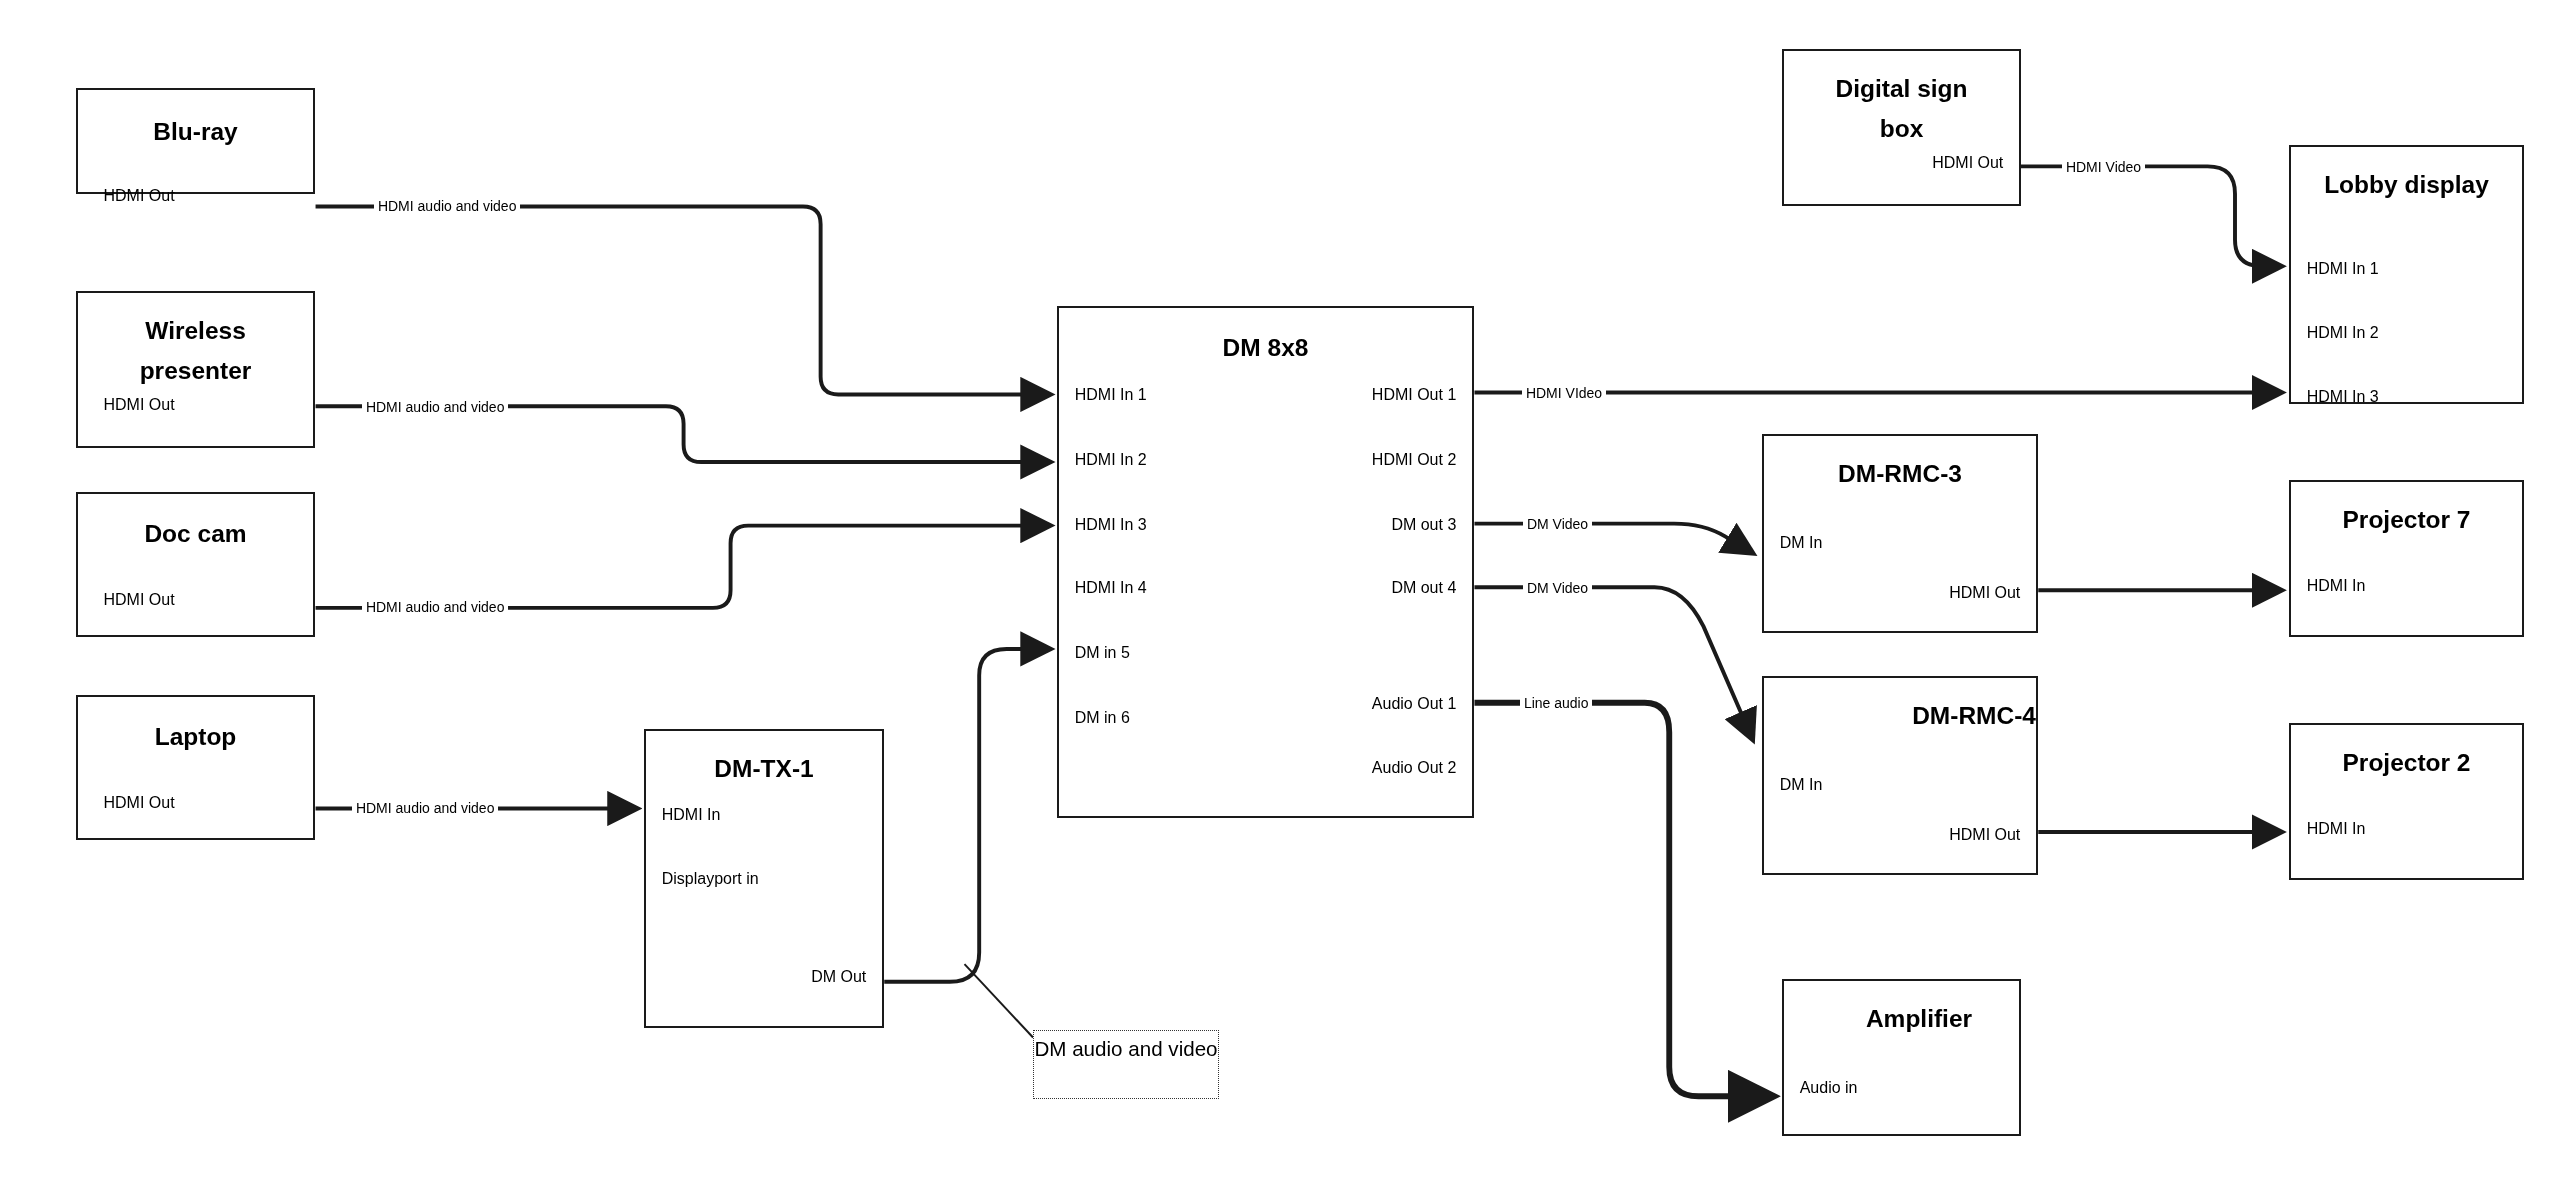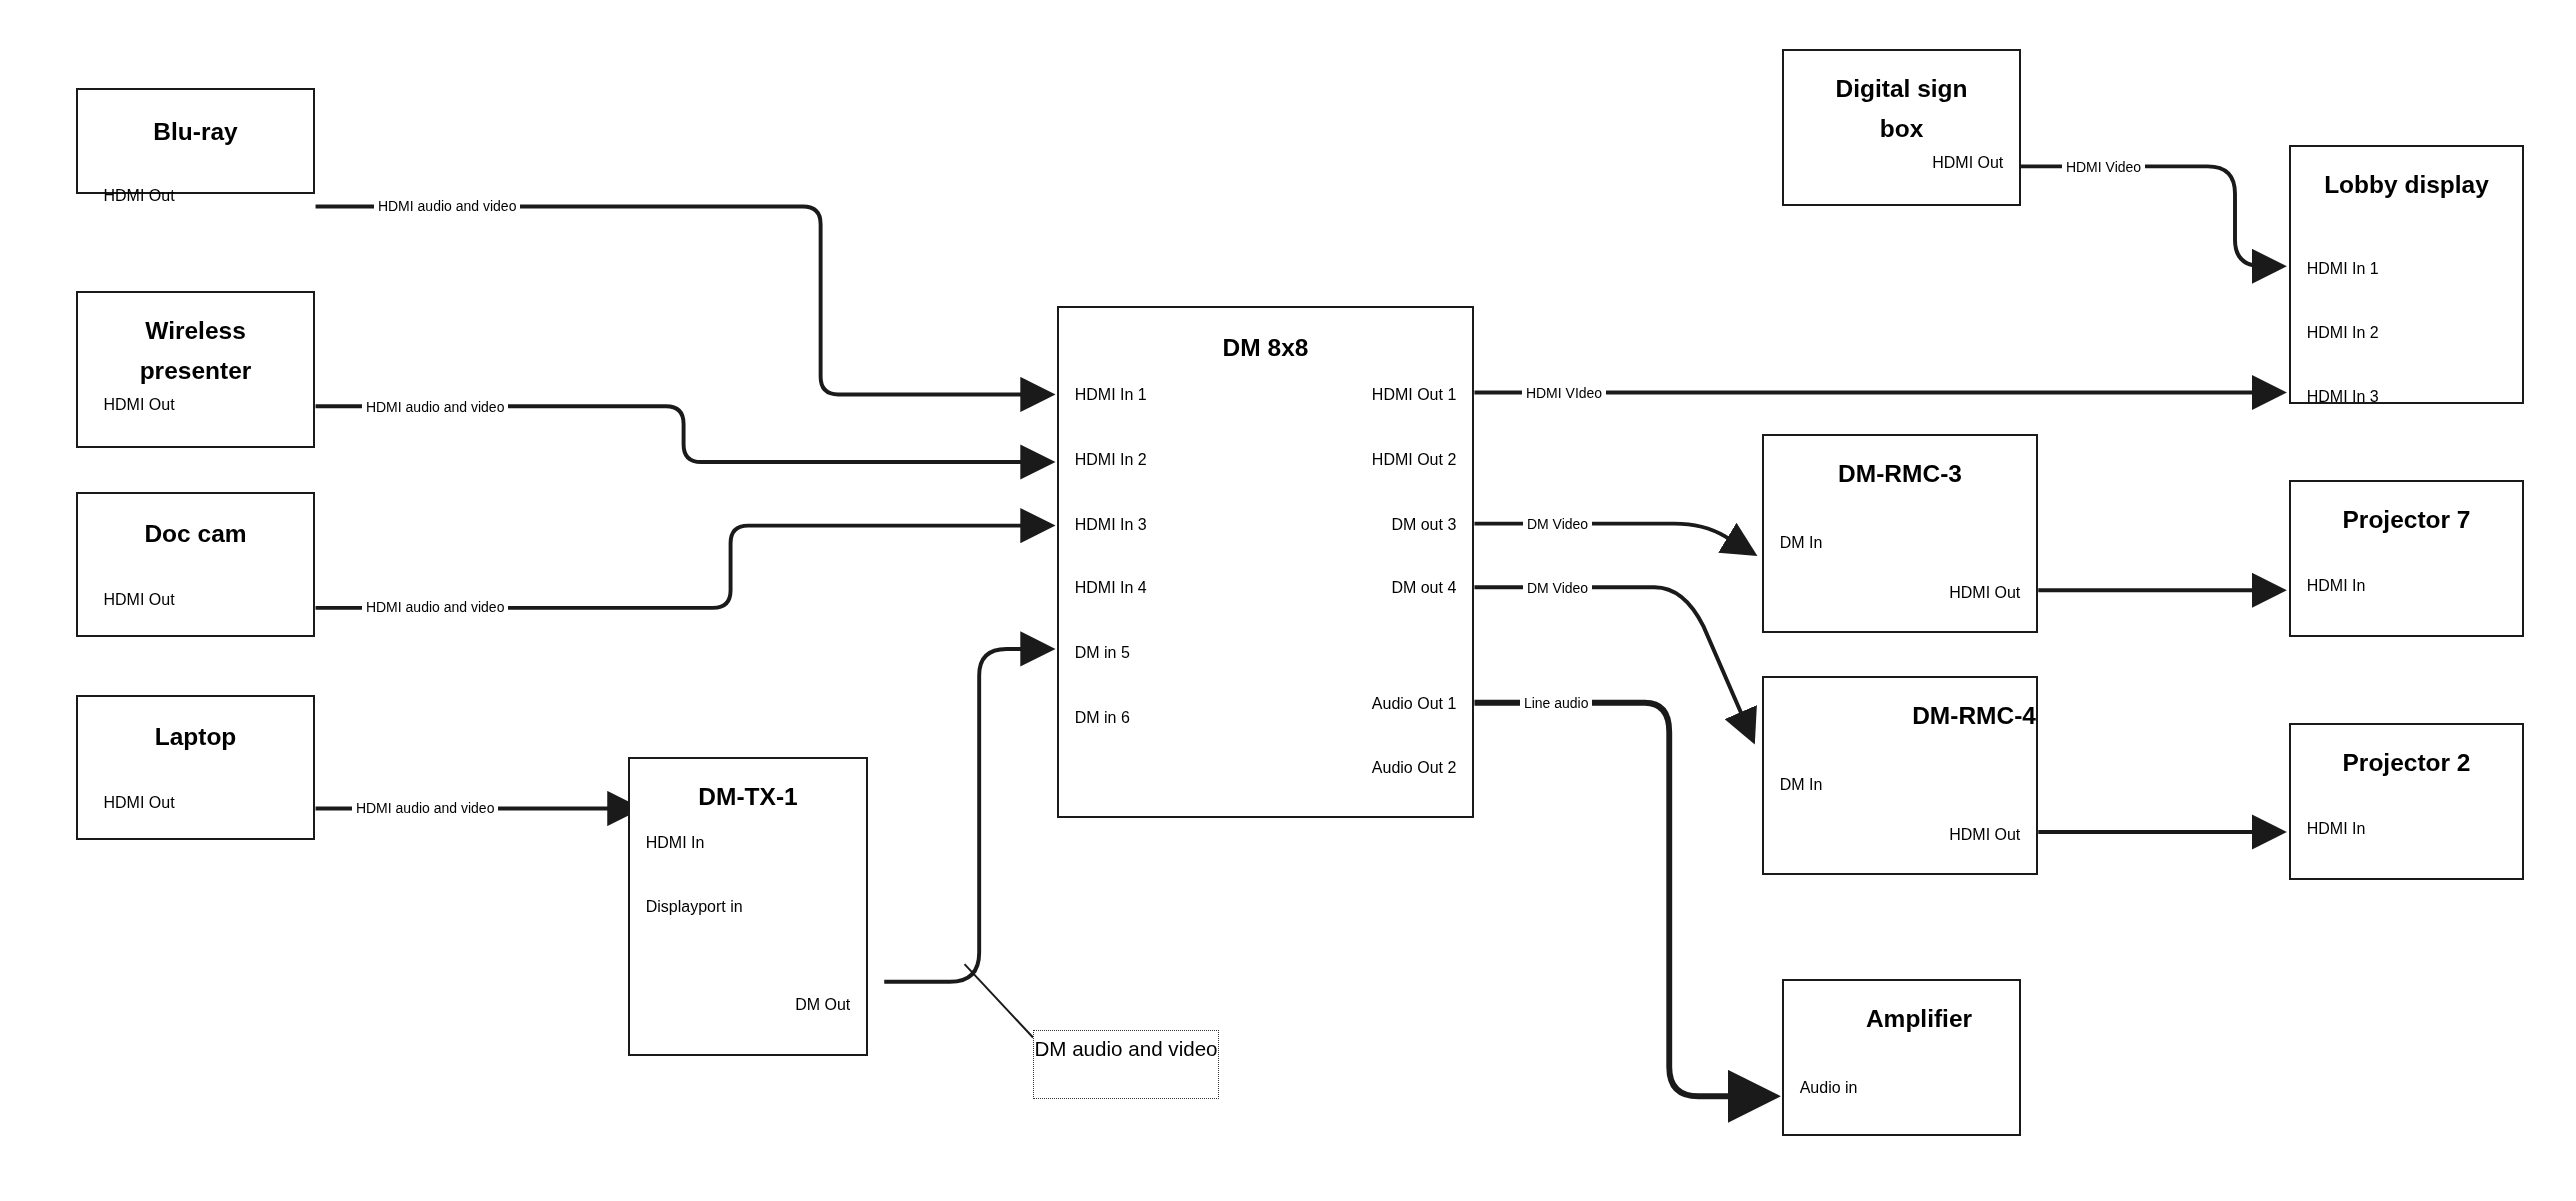--- a/index.html
+++ b/index.html
@@ -124,21 +124,21 @@
   <div class="node" style="left:76px; top:492px; width:239px; height:145px;">
     <div class="title" style="top:19.6px;">Doc cam</div>
     <div class="port center-left" style="top:92px;">HDMI Out</div>
   </div>
 
   <div class="node" style="left:76px; top:695px; width:239px; height:145px;">
     <div class="title" style="top:19.6px;">Laptop</div>
     <div class="port center-left" style="top:92px;">HDMI Out</div>
   </div>
 
-  <div class="node" style="left:628px; top:729px; width:240px; height:299px;margin-top:28px;">
+  <div class="node" style="left:644px; top:729px; width:240px; height:299px;">
     <div class="title" style="top:17.6px;">DM-TX-1</div>
     <div class="port left" style="top:70px;">HDMI In</div>
     <div class="port left" style="top:134px;">Displayport in</div>
     <div class="port right" style="top:232px;">DM Out</div>
   </div>
 
   <div class="node" style="left:1057px; top:306px; width:417px; height:512px;">
     <div class="title" style="top:19.6px;">DM 8x8</div>
     <div class="port left" style="top:73px;">HDMI In 1</div>
     <div class="port left" style="top:138px;">HDMI In 2</div>

